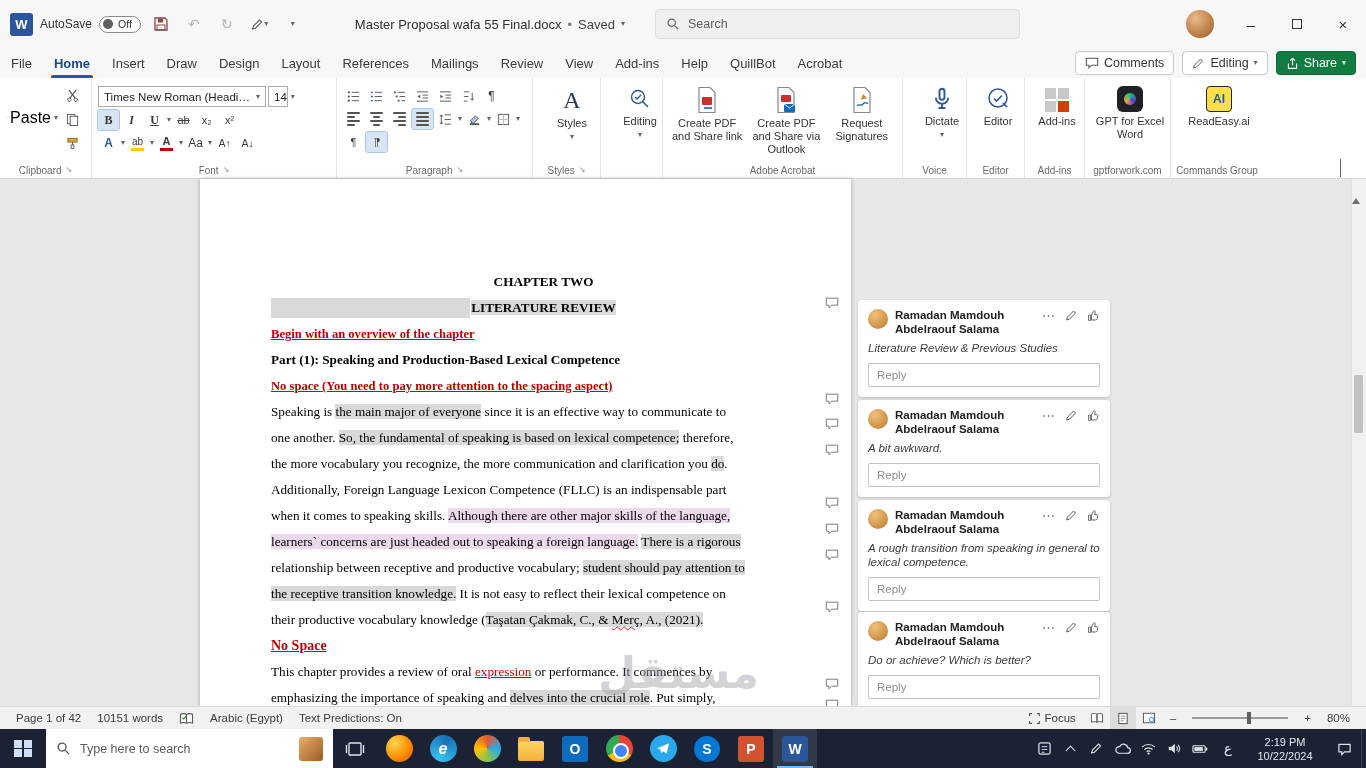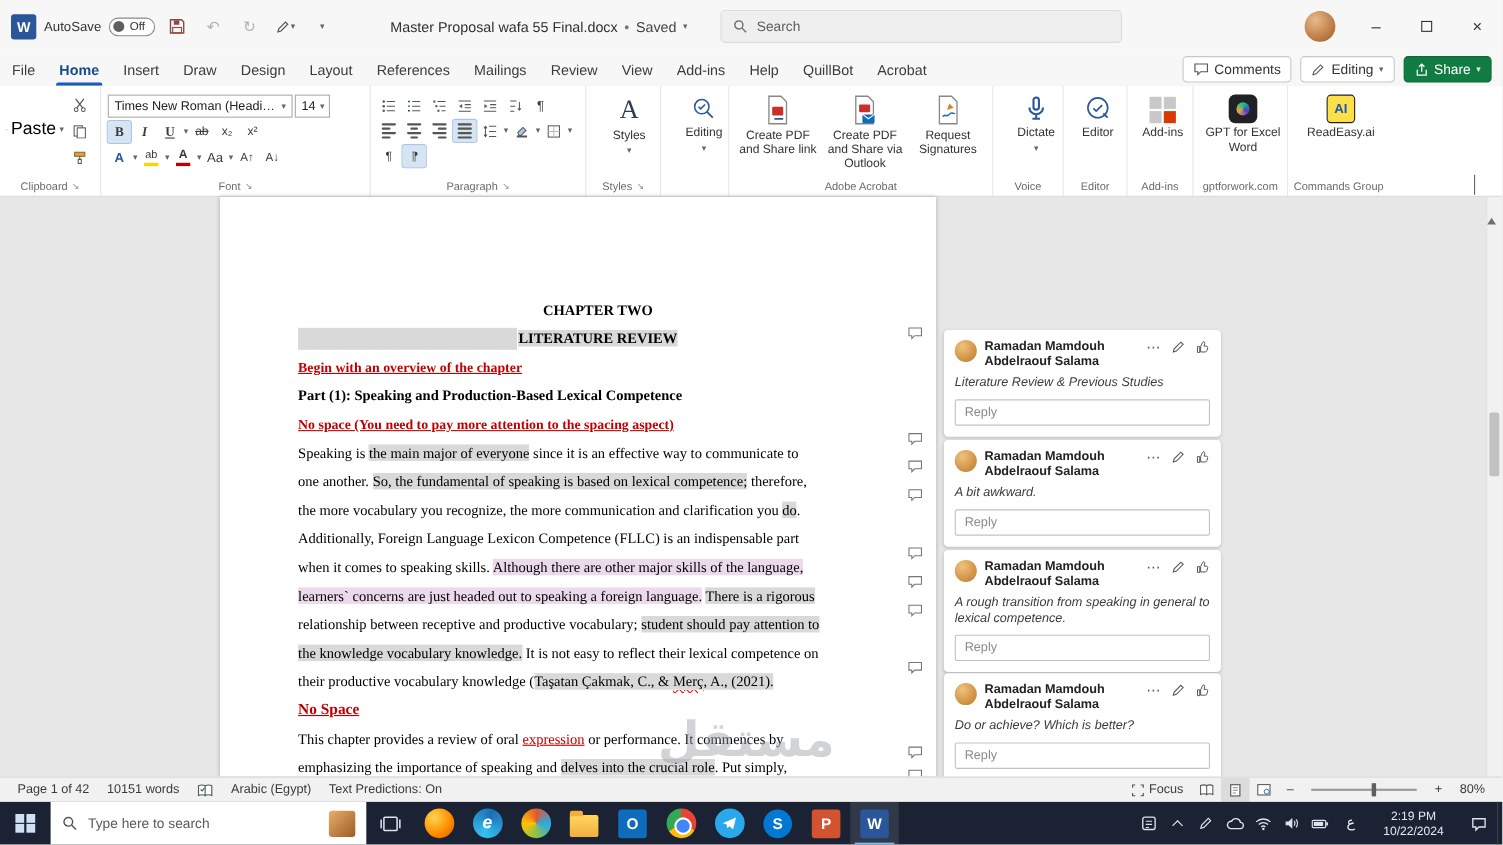--- a/index.html
+++ b/index.html
@@ -284,21 +284,21 @@
           <span class="launcher">↘</span>
         </div>
     </div>
 
     <div class="grp" style="width:245px">
       <div class="fr">
         <div class="combo" style="width:168px">
           <span style="overflow:hidden;text-overflow:ellipsis;max-width:148px">Times New Roman (Headings)</span>
           <span class="cv" style="margin-left:auto">▾</span>
         </div>
-        <div class="combo" style="width:32px">
+        <div class="combo" style="width:20px">
           <span>14</span>
           <span class="cv" style="margin-left:auto">▾</span>
         </div>
       </div>
       <div class="fr">
         <span class="icbtn on serifB">B</span>
         <span class="icbtn serifI">I</span>
         <span class="icbtn serifB uline">U</span>
         <span class="cv">▾</span>
         <span class="icbtn strike" style="font-size:11px">ab</span>
@@ -578,21 +578,21 @@
         <div class="dl red" style="font-size:12.6px"><span>Begin with an overview of the chapter</span></div>
         <div class="dl b"><span>Part (1): Speaking and Production-Based Lexical Competence</span></div>
         <div class="dl red" style="font-size:12.6px"><span>No space (You need to pay more attention to the spacing aspect)</span></div>
         <div class="dl"><span> Speaking is </span><span class="hg">the main major of everyone</span><span> since it is an effective way to communicate to</span></div>
         <div class="dl"><span>one another. </span><span class="hg">So, the fundamental of speaking is based on lexical competence;</span><span> therefore,</span></div>
         <div class="dl"><span>the more vocabulary you recognize, the more communication and clarification you </span><span class="hg">do</span><span>.</span></div>
         <div class="dl"><span>Additionally, Foreign Language Lexicon Competence (FLLC) is an indispensable part</span></div>
         <div class="dl"><span>when it comes to speaking skills. </span><span class="hp">Although there are other major skills of the language,</span></div>
         <div class="dl"><span class="hp">learners` concerns are just headed out to speaking a foreign language.</span><span> </span><span class="hg">There is a rigorous</span></div>
         <div class="dl"><span>relationship between receptive and productive vocabulary; </span><span class="hg">student should pay attention to</span></div>
-        <div class="dl"><span class="hg">the knowledge vocabulary knowledge.</span><span> It is not easy to reflect their lexical competence on</span></div>
+        <div class="dl"><span class="hg">the receptive transition knowledge.</span><span> It is not easy to reflect their lexical competence on</span></div>
         <div class="dl"><span>their productive vocabulary knowledge (</span><span class="hg">Taşatan Çakmak, C., &amp; </span><span class="hg sp">Merç</span><span class="hg">, A., (2021).</span></div>
         <div class="dl red" style="font-size:14px"><span>No Space</span></div>
         <div class="dl"><span>This chapter provides a review of oral </span><span class="ins">expression</span><span> or performance. It commences by</span></div>
         <div class="dl"><span>emphasizing the importance of speaking and </span><span class="hg">delves into the crucial role</span><span>. Put simply,</span></div>
       </div>
 
       <div class="cb" style="top:117px">
           <svg width="16" height="14" viewBox="0 0 16 16">
             <path d="M1.5 2.5h13v8h-7l-3 3v-3h-3z" fill="#fff" stroke="#767676" stroke-width="1.1"></path>
           </svg>

